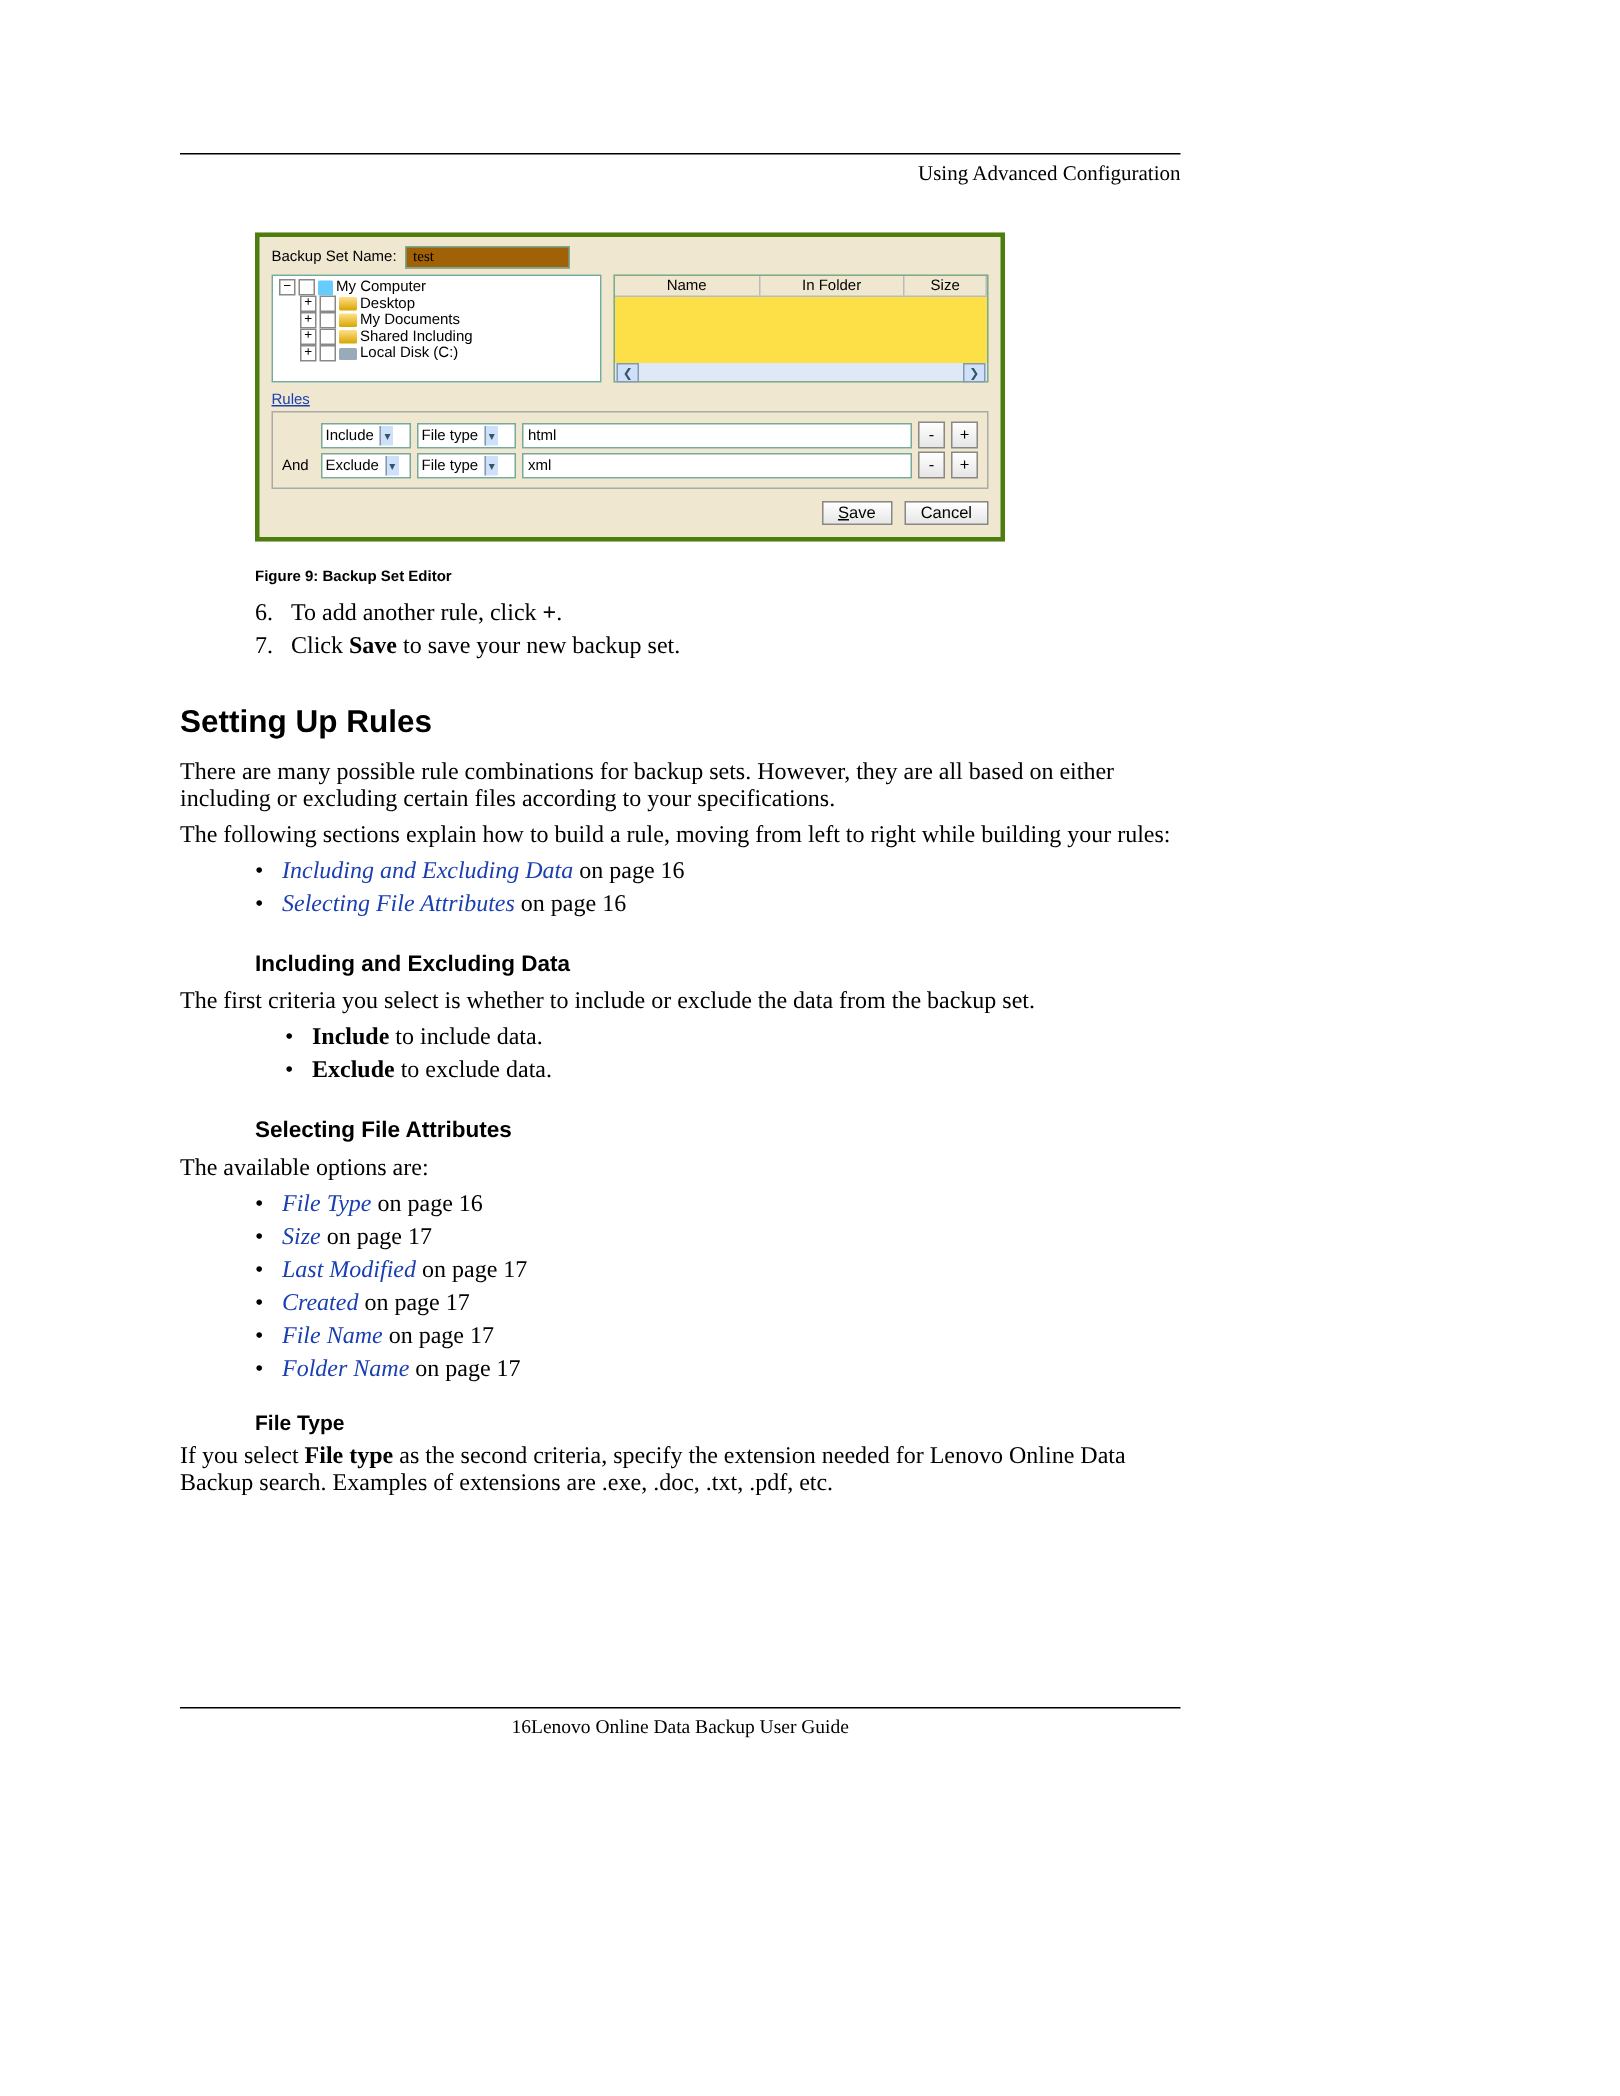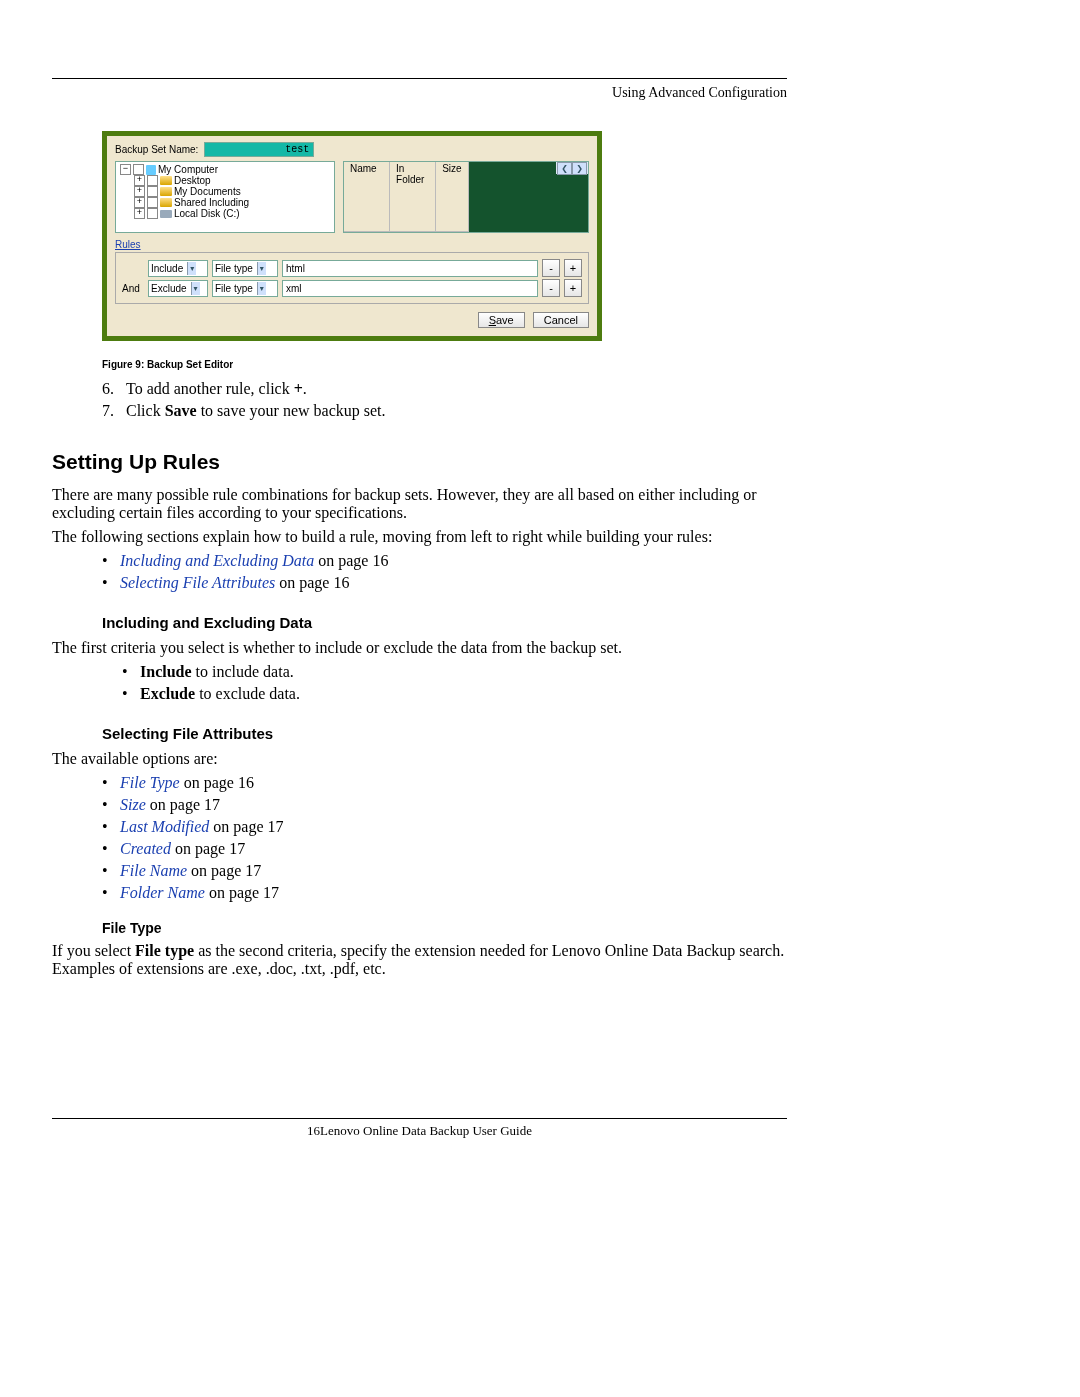--- a/index.html
+++ b/index.html
@@ -5,54 +5,54 @@
   body {
     margin: 0;
     padding: 0;
     font-family: "Times New Roman", Times, serif;
     font-size: 16px;
     background: #fff;
     color: #000;
     width: 1080px;
   }
   .page {
-    padding: 78px 120px 50px 52px;
+    padding: 78px 120px 50px 120px;
     box-sizing: border-box;
     width: 907px;
+    margin-top: 24px;
   }
   .topline {
     border-top: 1px solid #000;
     margin-bottom: 6px;
   }
   .header-right {
     text-align: right;
     font-size: 14px;
     margin-bottom: 30px;
   }
 
   
   .screenshot {
     margin-left: 50px;
     width: 500px;
-    border: 5px solid #4d7c0f;
+    border: 3px solid #4d7c0f;
     background: #efe7cf;
     font-family: Tahoma, Arial, sans-serif;
     font-size: 10px;
     color: #000;
     padding: 6px 8px 8px 8px;
     box-sizing: border-box;
   }
   .ss-row { display: flex; align-items: center; gap: 6px; }
   .ss-input {
-    background: #14b8a6;
+    background: #a16207;
     border: 1px solid #7a9;
     padding: 1px 4px;
     font-size: 10px;
-    font-family: Liberation Mono, monospace;
-    text-align: right;
+    font-family: Liberation Serif, serif;
   }
   .ss-name { width: 100px; }
   .ss-top { display: flex; gap: 8px; margin-top: 4px; }
   .ss-tree {
     background: #fff;
     border: 1px solid #7a9;
     width: 220px;
     height: 72px;
     padding: 2px 4px;
     box-sizing: border-box;
@@ -66,26 +66,26 @@
   }
   .chk { display:inline-block; width:9px; height:9px; border:1px solid #888; background:#fff; }
   .foldericon {
     display:inline-block; width:12px; height:9px;
     background: linear-gradient(#ffe08a,#d9a500);
     border-radius:1px;
   }
   .driveicon { display:inline-block; width:12px; height:8px; background:#9ab; border-radius:1px; }
   .compicon { display:inline-block; width:10px; height:10px; background:#6cf; border-radius:1px; }
   .ss-list {
-    background: #14532d;
+    background: #fde047;
     border: 1px solid #7a9;
     flex: 1;
     height: 72px;
     box-sizing: border-box;
-    display:flex; flex-direction:row;
+    display:flex; flex-direction:column;text-align:center;
   }
   .ss-list-head {
     display:flex; font-size:10px;
     background:#efe7cf; border-bottom:1px solid #bbb;
   }
   .ss-list-head span { padding:1px 6px; border-right:1px solid #bbb; }
   .ss-list-body { flex:1; }
   .ss-scroll {
     height:12px; background:#dfe8f7; display:flex;
     justify-content:space-between; align-items:center; padding:0 1px;

